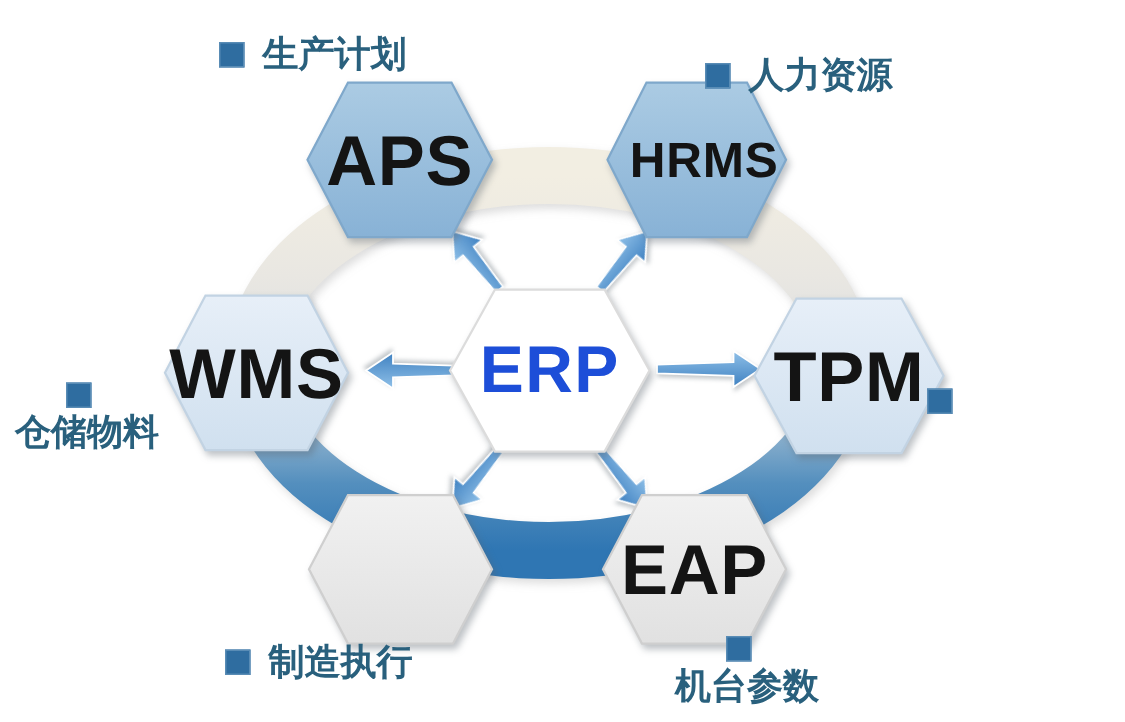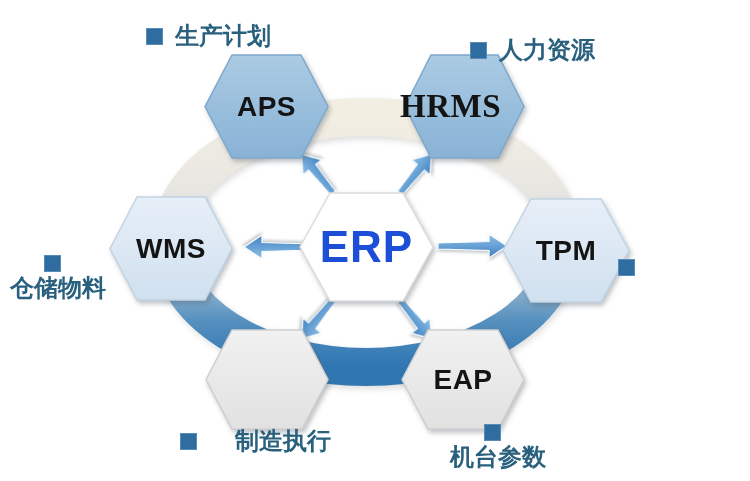--- a/index.html
+++ b/index.html
@@ -6,21 +6,21 @@
   .stage{
     position:relative;width:750px;height:481px;background:#ffffff;overflow:hidden;
     font-family:"Liberation Sans",sans-serif;
   }
   .stage svg{position:absolute;left:0;top:0;}
   .ring{filter:drop-shadow(2px 3px 3px rgba(120,120,120,.25));}
   .hex{filter:drop-shadow(2px 3px 2.5px rgba(90,100,110,.40));}
   .arrow{filter:drop-shadow(1px 2px 1.5px rgba(90,100,110,.35));}
   .hexlabel{
     position:absolute;display:flex;align-items:center;justify-content:center;
-    font-weight:bold;color:#141414;font-size:28px;letter-spacing:.5px;
+    font-weight:bold;color:#141414;font-size:47px;letter-spacing:.5px;
     user-select:none;
   }
   .hexlabel.small{font-size:33px;}
   .hexlabel.center{color:#1d4ed8;font-size:44px;letter-spacing:1px;}
   .annot{
     position:absolute;display:flex;align-items:center;height:30px;
     font-weight:bold;font-size:24px;color:#29607D;white-space:nowrap;
   }
   .annot .bullet{
     width:15px;height:15px;background:#2F6DA0;border:1px solid #598CB5;
@@ -74,42 +74,42 @@
     <polygon class="hex" points="205,106.5 232,55 301,55 328,106.5 301,158 232,158" fill="url(#hexBlue)" stroke="#7FA8CB" stroke-width="1.5"></polygon>
     <polygon class="hex" points="405,106.5 431,55 498,55 524,106.5 498,158 431,158" fill="url(#hexBlue)" stroke="#7FA8CB" stroke-width="1.5"></polygon>
     <polygon class="hex" points="110,248.5 137,197 205,197 232,248.5 205,300 137,300" fill="url(#hexLightBlue)" stroke="#C2D3E3" stroke-width="1.5"></polygon>
     <polygon class="hex" points="503,250.5 531,199 601,199 629,250.5 601,302 531,302" fill="url(#hexLightBlue)" stroke="#C2D3E3" stroke-width="1.5"></polygon>
     <polygon class="hex" points="206,379.5 232,330 302,330 328,379.5 302,429 232,429" fill="url(#hexGray)" stroke="#CFCFCF" stroke-width="1.5"></polygon>
     <polygon class="hex" points="402,379.5 428,330 498,330 524,379.5 498,429 428,429" fill="url(#hexGray)" stroke="#CFCFCF" stroke-width="1.5"></polygon>
     <polygon class="hex" points="300,247 330,193 403,193 433,247 403,301 330,301" fill="#FFFFFF" stroke="#DCDCDC" stroke-width="1.5"></polygon>
   </svg>
 
   <div class="hexlabel" style="left:205px;top:55px;width:123px;height:103px;">APS</div>
-  <div class="hexlabel small" style="left:391px;top:55px;width:119px;height:103px;font-family:Liberation Serif, serif;">HRMS</div>
+  <div class="hexlabel small" style="left:410px;top:55px;width:119px;height:103px;">HRMS</div>
   <div class="hexlabel" style="left:110px;top:197px;width:122px;height:103px;">WMS</div>
   <div class="hexlabel" style="left:503px;top:199px;width:126px;height:103px;">TPM</div>
   <div class="hexlabel" style="left:402px;top:330px;width:122px;height:99px;">EAP</div>
   <div class="hexlabel center" style="left:300px;top:193px;width:133px;height:108px;">ERP</div>
 
   <div class="annot" style="left:146px;top:21px;">
     <span class="bullet"></span>
     <span>生产计划</span>
   </div>
   <div class="annot" style="left:470px;top:35px;">
     <span class="bullet"></span>
     <span>人力资源</span>
   </div>
   <div class="annot" style="left:10px;top:255px;flex-direction:column;">
     <span class="bullet"></span>
     <span>仓储物料</span>
   </div>
   <div class="annot" style="left:618px;top:252px;">
     <span class="bullet"></span>
   </div>
-  <div class="annot" style="left:180px;top:426px;gap:26px;">
+  <div class="annot" style="left:150px;top:426px;">
     <span class="bullet"></span>
     <span>制造执行</span>
   </div>
   <div class="annot" style="left:450px;top:424px;flex-direction:column;">
     <span class="bullet"></span>
     <span>机台参数</span>
   </div>
 
 </div>
 

